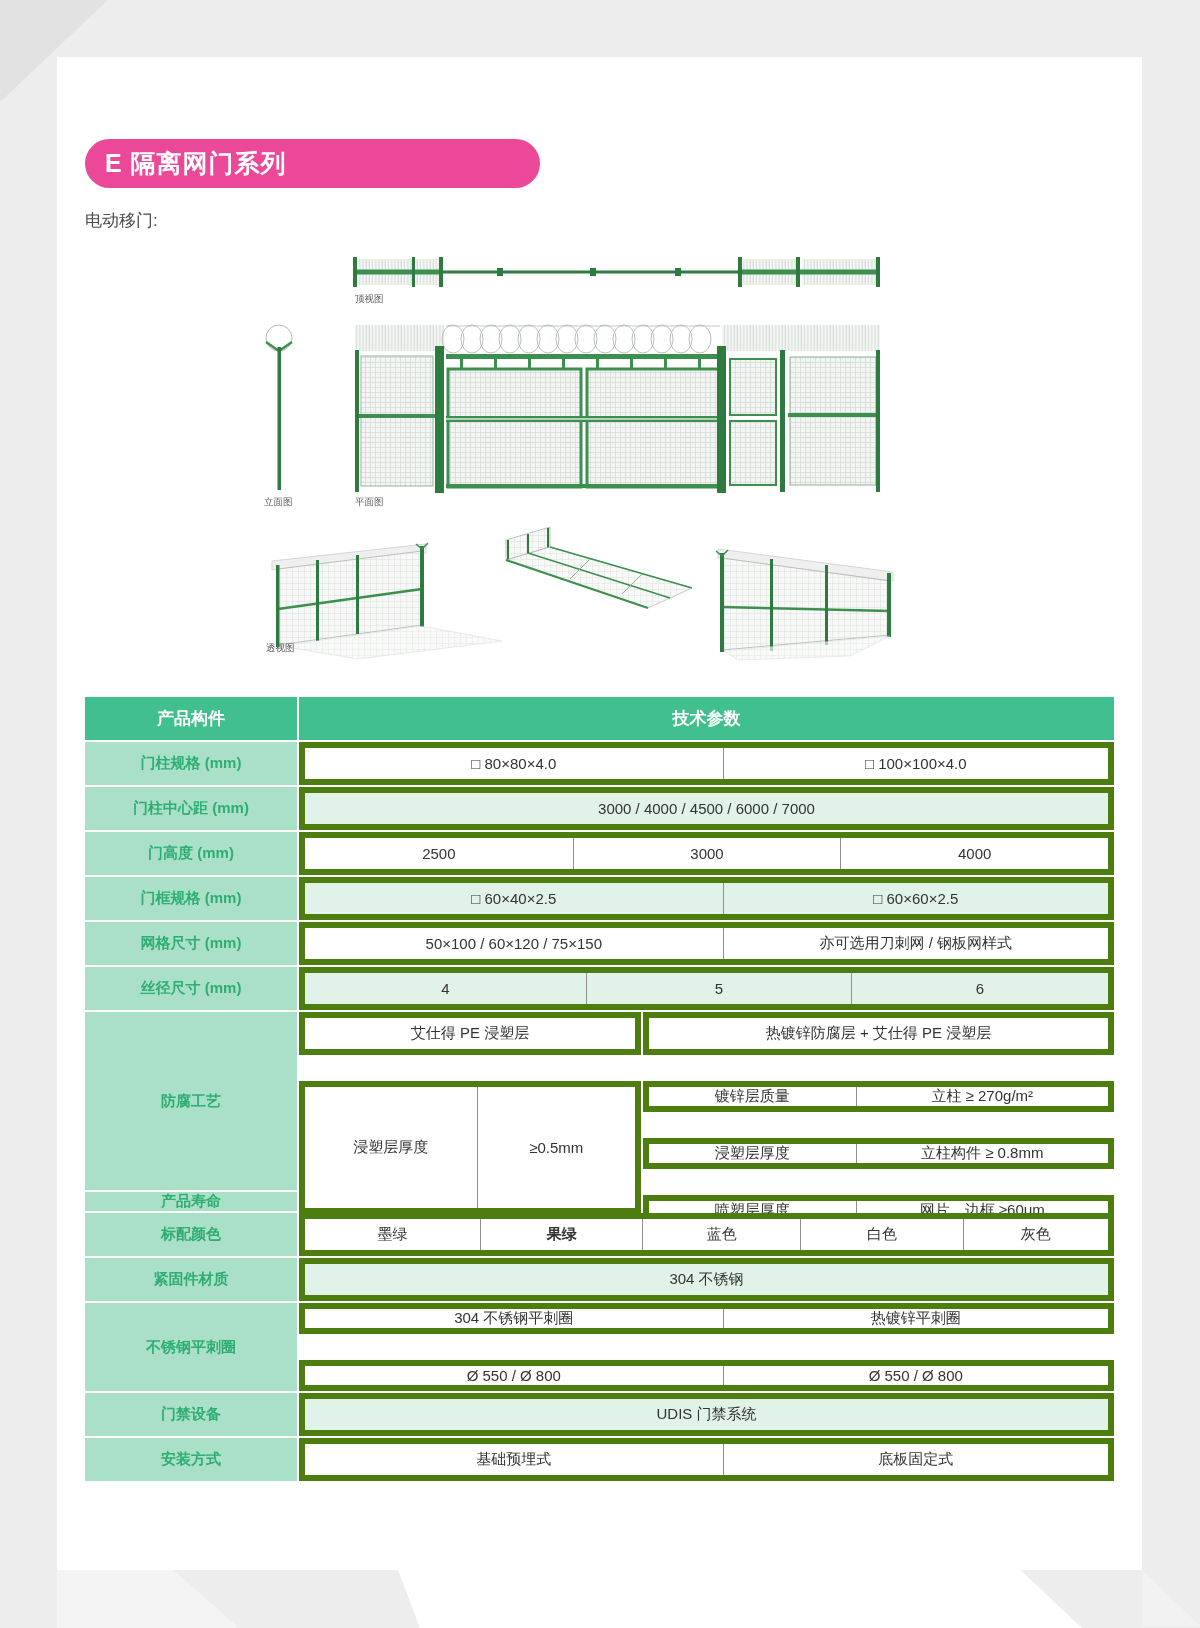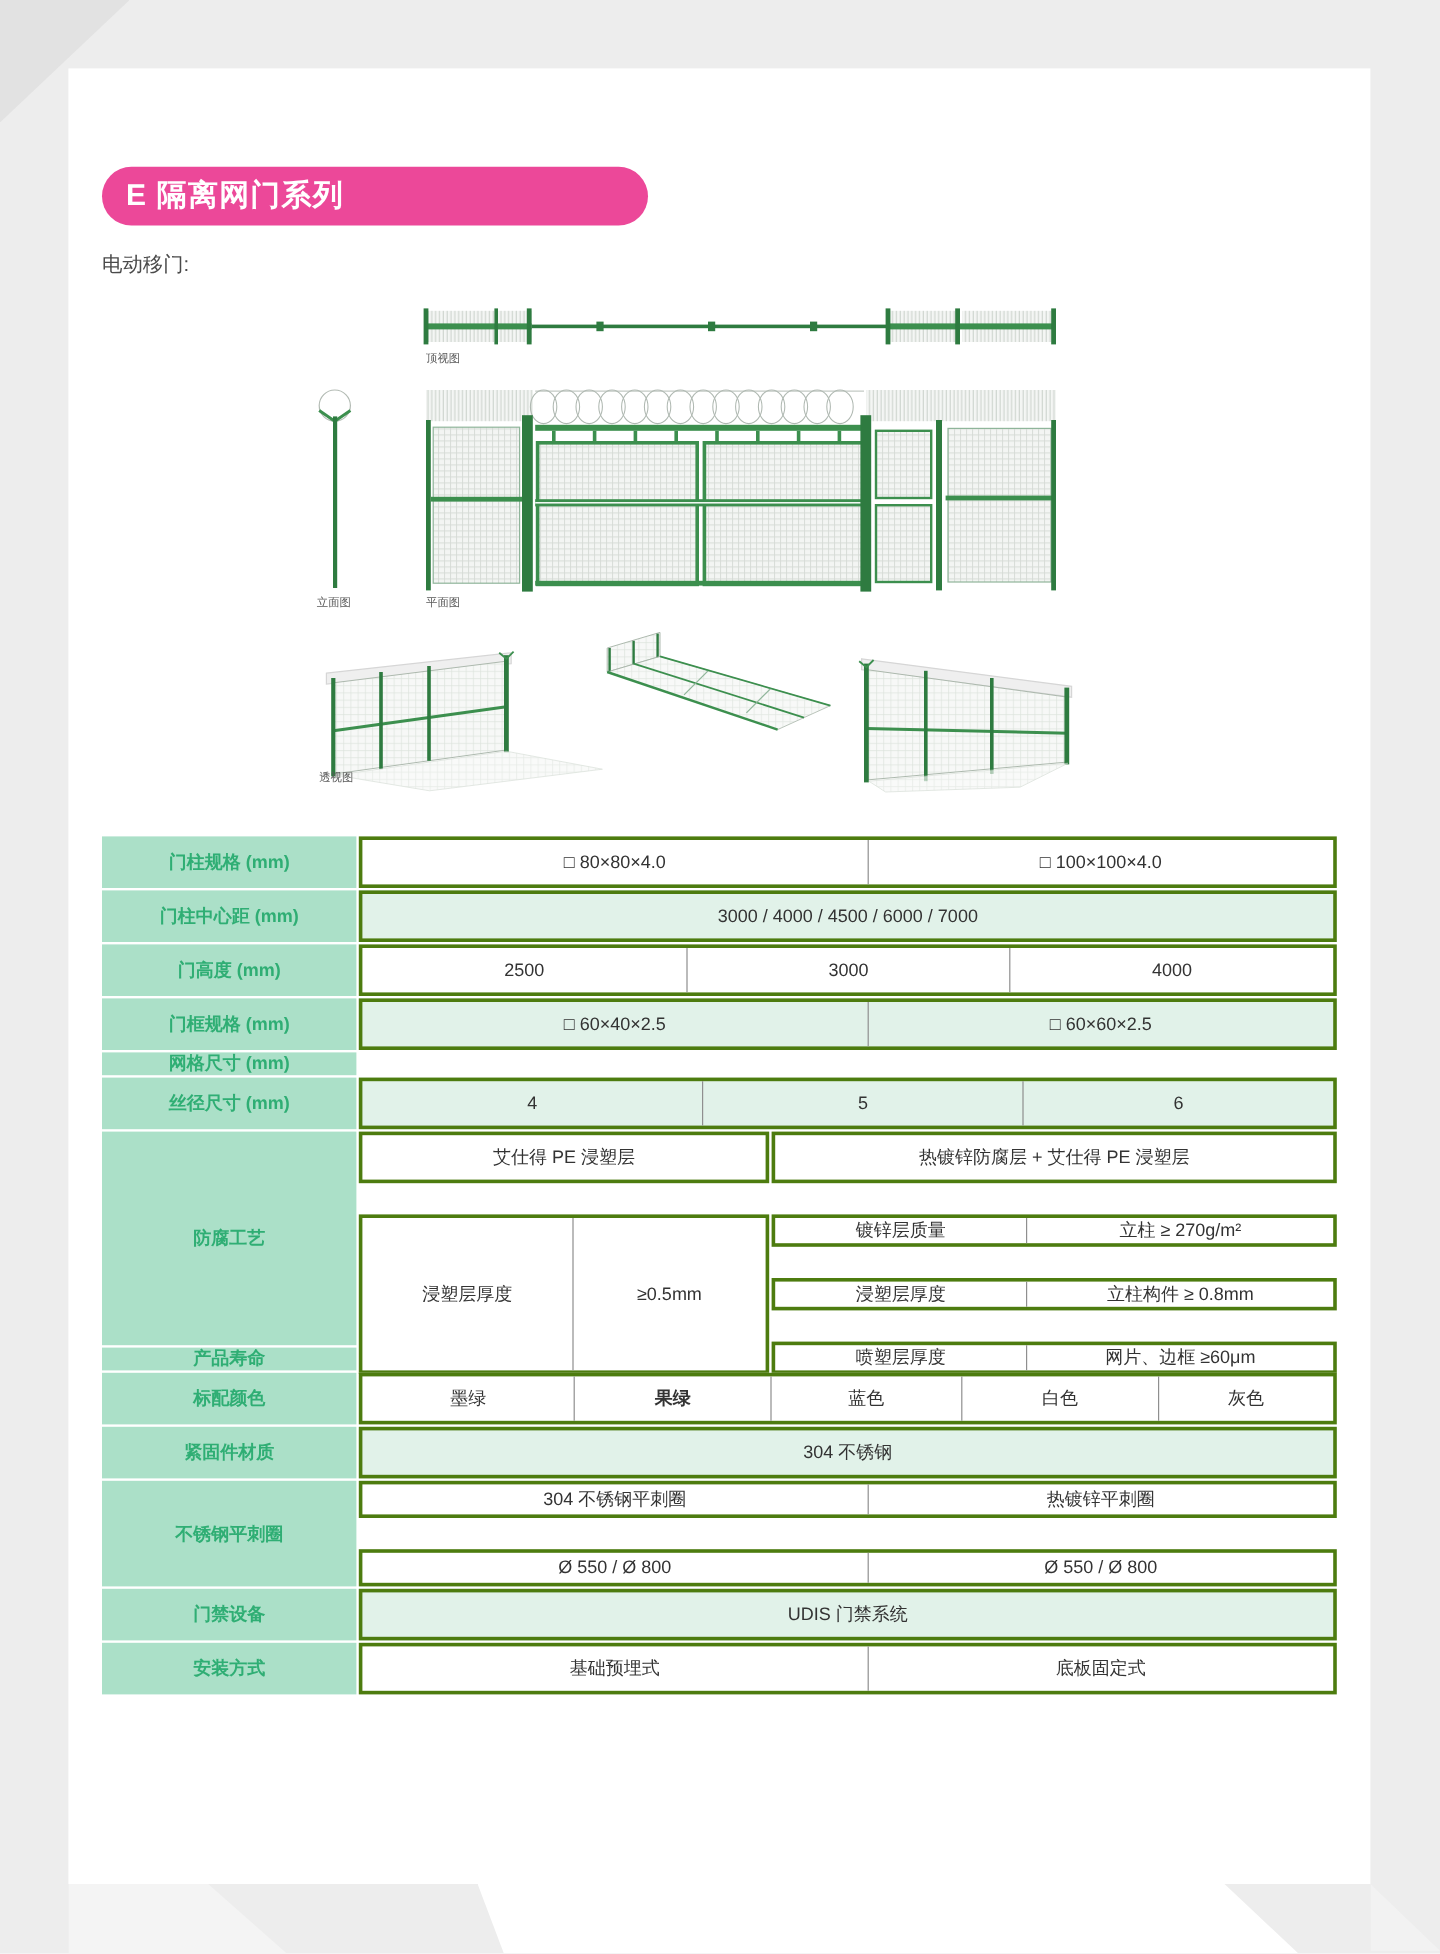--- a/index.html
+++ b/index.html
@@ -27,21 +27,21 @@
   .dlabel{font-size:9.5px;fill:#5a5a5a;}
 
   .spec-table{position:absolute;left:28px;top:640px;width:1029px;}
   .t-row{display:flex;margin-bottom:2px;}
   .t-label{width:212px;margin-right:2px;background:#abe0c8;color:#2fae74;font-weight:bold;
     font-size:15px;display:flex;align-items:center;justify-content:center;text-align:center;
     box-sizing:border-box;flex-shrink:0;}
   .t-head .t-label{background:#42bf8e;color:#fff;font-size:17px;height:43px;}
   .t-hparams{flex:1;background:#42bf8e;color:#fff;font-size:17px;font-weight:bold;
     display:flex;align-items:center;justify-content:center;height:43px;}
-  .t-content{flex:1;display:flex;border:3px solid #4d7c0f;box-sizing:border-box;
+  .t-content{flex:1;display:flex;border:6px solid #4d7c0f;box-sizing:border-box;
     background:#fff;height:43px;}
   .t-content.alt{background:#e1f2e9;}
   .t-cell{display:flex;align-items:center;justify-content:center;font-size:15px;color:#333;
     box-sizing:border-box;text-align:center;}
   .t-cell + .t-cell{border-left:1px solid #8f8f8f;}
   .w100{width:100%;} .w52{width:52%;} .w48{width:48%;}
   .w33{width:33.334%;} .w35{width:35%;} .w33b{width:33%;} .w32{width:32%;}
   .w42{width:42%;} .w58{width:58%;}
   .wc1{width:21.8%;} .wc2{width:20.2%;font-weight:bold;} .wc3{width:19.7%;} .wc4{width:20.2%;font-family:Liberation Serif, serif;} .wc5{width:18.1%;}
   .w45{width:45%;} .w55{width:55%;}
@@ -190,20 +190,24 @@
       <rect x="520" y="312" width="3" height="92" fill="#2e7b40"></rect>
       <rect x="575" y="318" width="3" height="80" fill="#2e7b40"></rect>
       <rect x="637" y="326" width="4" height="64" fill="#2e7b40"></rect>
       <path d="M466 304 l6 5 l6 -6" fill="none" stroke="#3c8f4e" stroke-width="1.5"></path>
       <polygon points="474,404 640,389 600,409 488,413" fill="url(#mesh2)" opacity="0.7" stroke="#c9d2c9" stroke-width="0.6"></polygon>
     </g>
   </svg>
 
   <div class="spec-table">
 
+    <div class="t-row t-head">
+      <div class="t-label">产品构件</div>
+      <div class="t-hparams">技术参数</div>
+    </div>
 
     <div class="t-row">
       <div class="t-label">门柱规格 (mm)</div>
       <div class="t-content">
         <div class="t-cell w52">□ 80×80×4.0</div>
         <div class="t-cell w48">□ 100×100×4.0</div>
       </div>
     </div>
 
     <div class="t-row">
@@ -225,20 +229,24 @@
     <div class="t-row">
       <div class="t-label">门框规格 (mm)</div>
       <div class="t-content alt">
         <div class="t-cell w52">□ 60×40×2.5</div>
         <div class="t-cell w48">□ 60×60×2.5</div>
       </div>
     </div>
 
     <div class="t-row">
       <div class="t-label">网格尺寸 (mm)</div>
+      <div class="t-content">
+        <div class="t-cell w52">50×100 / 60×120 / 75×150</div>
+        <div class="t-cell w48">亦可选用刀刺网 / 钢板网样式</div>
+      </div>
     </div>
 
     <div class="t-row">
       <div class="t-label">丝径尺寸 (mm)</div>
       <div class="t-content alt">
         <div class="t-cell w35">4</div>
         <div class="t-cell w33b">5</div>
         <div class="t-cell w32">6</div>
       </div>
     </div>

